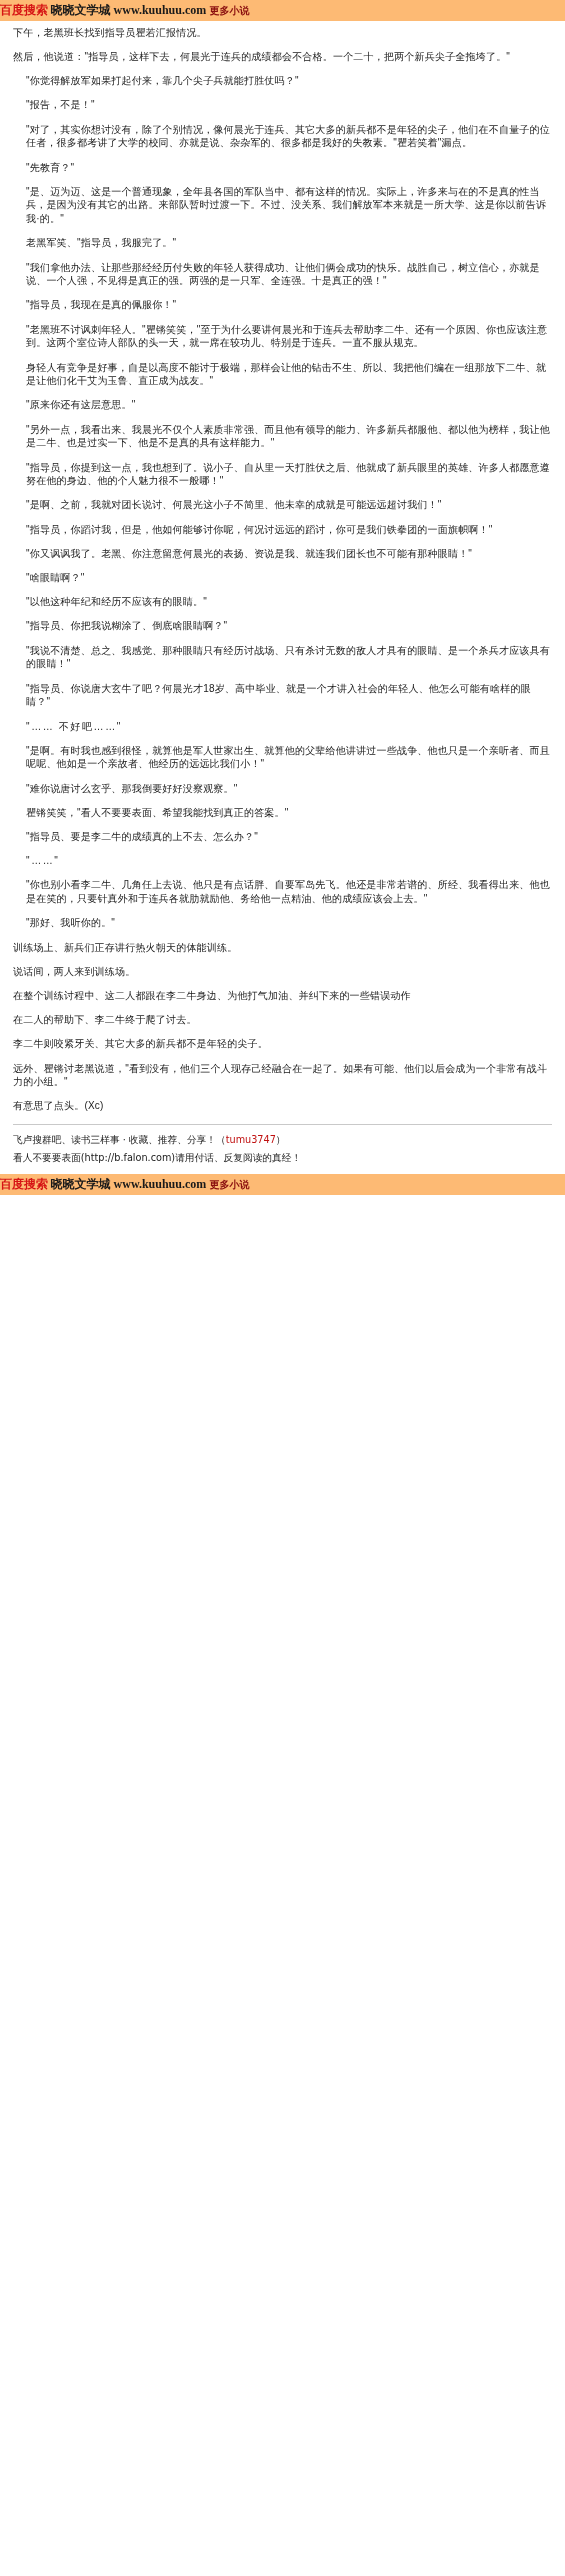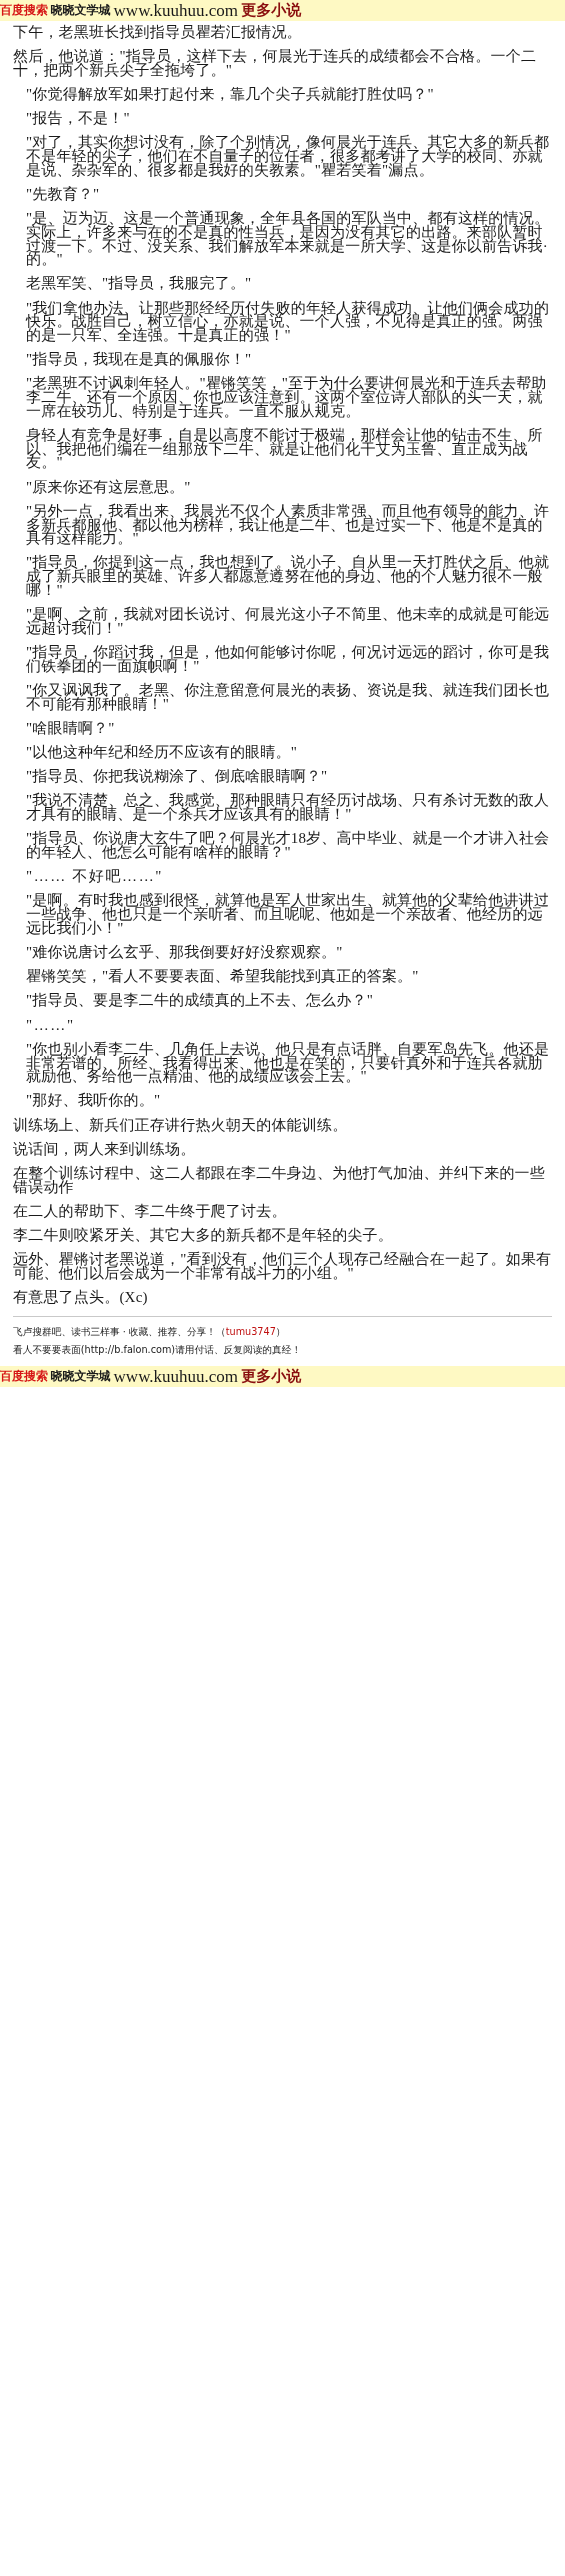--- a/index.html
+++ b/index.html
@@ -14,65 +14,65 @@
   }
   .page {
     width: 565px;
     position: relative;
     background: #ffffff;
   }
   
   .banner {
     width: 565px;
     height: 21px;
-    background: #fef9c3;
+    background: #fdba74;
     display: flex;
     align-items: center;
     overflow: hidden;
     white-space: nowrap;
   }
   .banner-red {
     color: #d61414;
     font-weight: bold;
     font-size: 12px;
     letter-spacing: 0px;
     font-family: "DejaVu Sans", "Liberation Sans", sans-serif;
   }
   .banner-dark {
     color: #1a1a1a;
     font-weight: bold;
     font-size: 12px;
   }
   .banner-url {
     color: #1a1a1a;
-    font-weight: normal;
-    font-size: 17px;
+    font-weight: bold;
+    font-size: 12px;
     font-family: "Liberation Serif", "DejaVu Serif", serif;
     padding: 0 3.2px;
   }
   .banner-logo2 {
     color: #8a0f0f;
     font-weight: bold;
-    font-size: 15px;
+    font-size: 10px;
   }
   .banner-sep {
     display: inline-block;
     width: 2.4px;
   }
   
   .content {
     padding: 4.8px 13px 3.2px 13px;
   }
   p.para {
     margin: 0 0 10.5px 0;
-    font-size: 15px;
+    font-size: 10px;
     line-height: 13.7px;
     color: #1a1a1a;
     text-indent: 0;
-    font-family: Liberation Serif, serif;
+    font-family: Liberation Sans, sans-serif;
     letter-spacing: 0.2px;
   }
   p.para.indent {
     padding-left: 13px;
   }
   p.para.dots {
     letter-spacing: 1.6px;
   }
   .rule {
     border: none;

